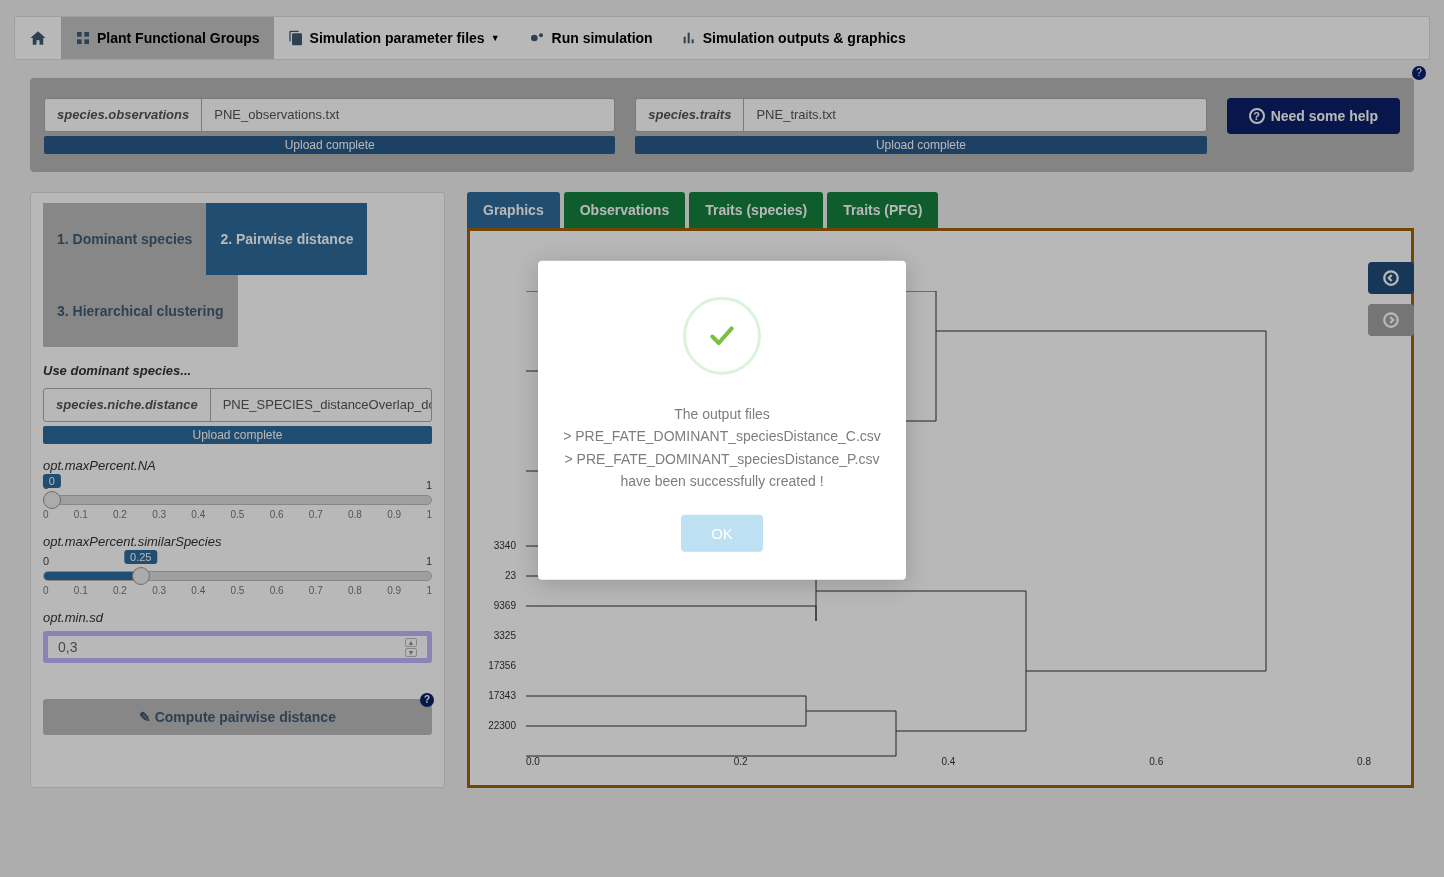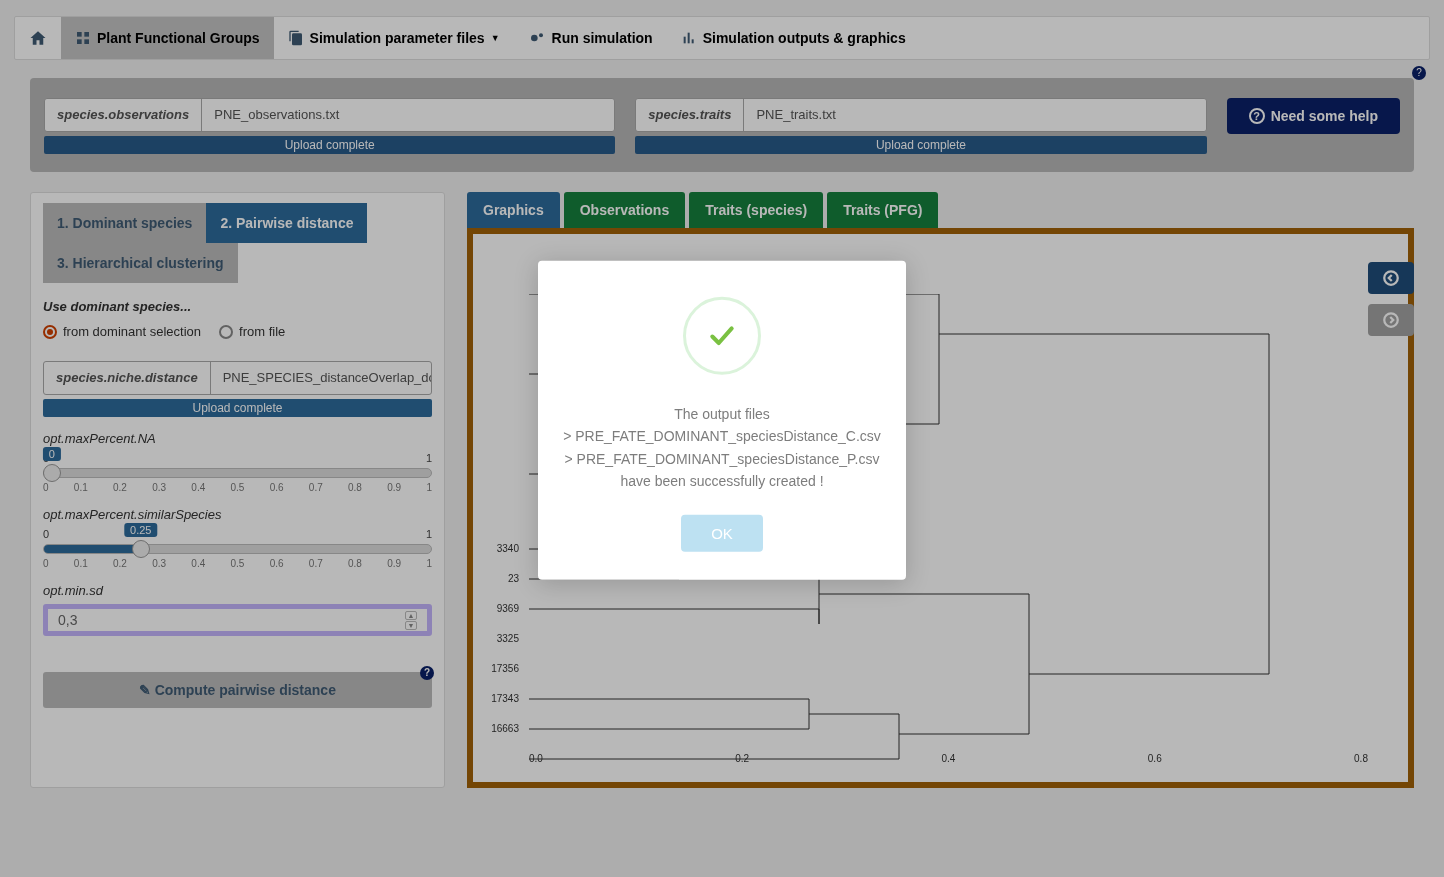--- a/index.html
+++ b/index.html
@@ -160,21 +160,21 @@
     position: relative;
   }
   .right-panel { flex: 1; position: relative; }
 
   
   .step-tabs { display: flex; flex-wrap: wrap; gap: 0; margin-bottom: 16px; }
   .step-tab {
     background: #bcbcbc;
     color: #3f5b74;
     font-weight: 700;
-    padding: 12px 14px;
+    padding: 28px 14px;
     cursor: pointer;
     font-size: 14px;
   }
   .step-tab.active { background: #2d6b9c; color: #fff; }
 
   .section-label { font-style: italic; font-size: 13px; margin: 8px 0 10px; color: #333; font-weight: bold; }
   .radio-row { display: flex; gap: 18px; margin-bottom: 22px; font-size: 13px; }
   .radio-opt { display: flex; align-items: center; gap: 6px; }
   .radio { width: 14px; height: 14px; border-radius: 50%; border: 2px solid #888; display: inline-block; position: relative; }
   .radio.checked { border-color: #d04000; }
@@ -236,21 +236,21 @@
     font-weight: 700;
     padding: 10px 16px;
     border-radius: 3px 3px 0 0;
     cursor: pointer;
   }
   .r-tab.active { background: #2d6b9c; }
 
   
   .dendro-wrap {
     background: #fff;
-    border: 6px solid #a16207;
+    border: 3px solid #a16207;
     height: 560px;
     position: relative;
     padding: 10px;
   }
   .dendro-labels { position: absolute; left: 10px; top: 300px; font-size: 10px; color: #333; line-height: 30px; text-align: right; width: 36px; }
   .dendro-labels div { height: 30px; }
   .dendro-svg { position: absolute; left: 56px; top: 60px; width: 830px; height: 470px; }
   .dendro-svg line { stroke: #333; stroke-width: 1; }
   .x-axis { position: absolute; bottom: 18px; left: 56px; right: 40px; display: flex; justify-content: space-between; font-size: 10px; color: #333; }
 
@@ -344,30 +344,20 @@
 
 <div class="main">
   <div class="left-panel">
     <div class="step-tabs">
       <div class="step-tab">1. Dominant species</div>
       <div class="step-tab active">2. Pairwise distance</div>
       <div class="step-tab" style="width:100%;max-width:195px;margin-top:0;">3. Hierarchical clustering</div>
     </div>
 
     <div class="section-label">Use dominant species...</div>
-    <div class="radio-row">
-      <div class="radio-opt">
-        <span class="radio checked"></span>
-        <span>from dominant selection</span>
-      </div>
-      <div class="radio-opt">
-        <span class="radio"></span>
-        <span>from file</span>
-      </div>
-    </div>
 
     <div class="file-row">
       <div class="file-label">species.niche.distance</div>
       <div class="file-value">PNE_SPECIES_distanceOverlap_dominan</div>
     </div>
     <div class="upload-bar" style="background:#2d6b9c;">Upload complete</div>
 
     <div class="slider-block">
       <div class="slider-title">opt.maxPercent.NA</div>
       <div class="slider-minmax">
@@ -446,21 +436,21 @@
     </div>
 
     <div class="dendro-wrap">
       <div class="dendro-labels">
         <div>3340</div>
         <div>23</div>
         <div>9369</div>
         <div>3325</div>
         <div>17356</div>
         <div>17343</div>
-        <div>16663</div>
+        <div>22300</div>
       </div>
       <svg class="dendro-svg">
 
         <line x1="740" y1="40" x2="740" y2="380"></line>
         <line x1="740" y1="40" x2="410" y2="40"></line>
         <line x1="740" y1="380" x2="500" y2="380"></line>
 
         <line x1="410" y1="0" x2="410" y2="130"></line>
         <line x1="410" y1="0" x2="0" y2="0"></line>
         <line x1="410" y1="130" x2="300" y2="130"></line>

